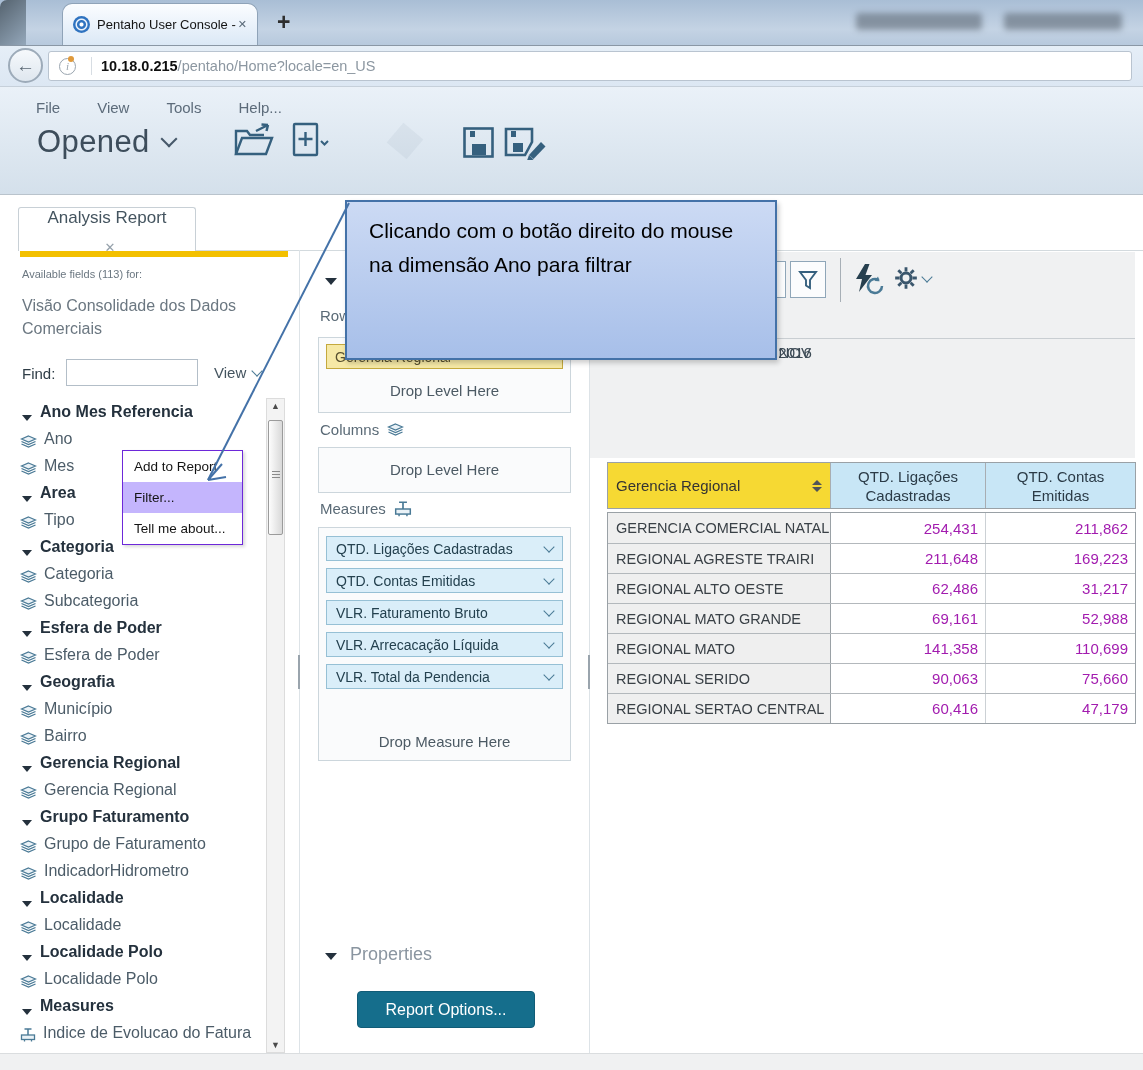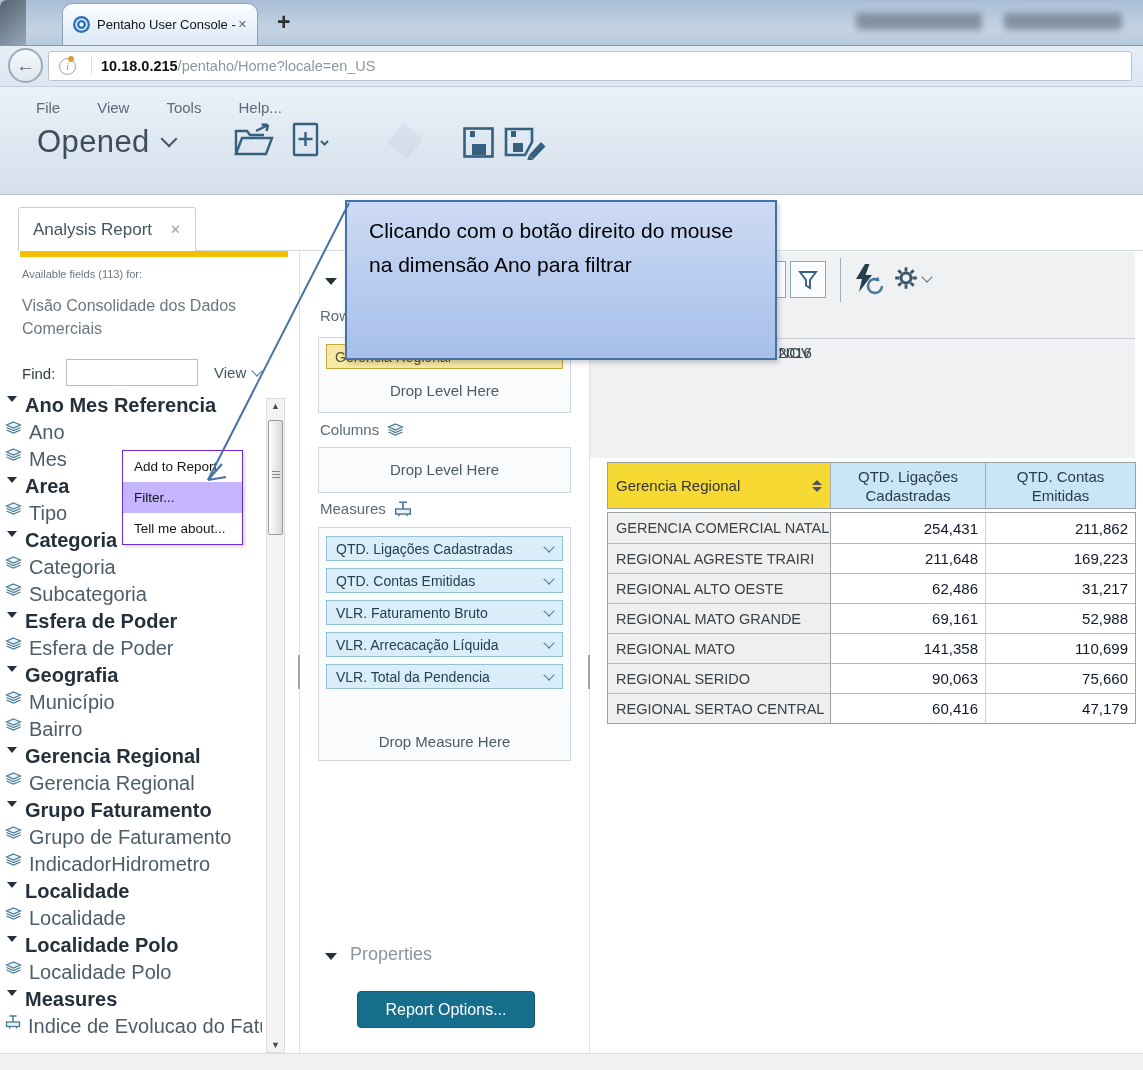--- a/index.html
+++ b/index.html
@@ -52,34 +52,34 @@
   .icon-save{left:462px;top:126px;} .icon-saveas{left:503px;top:126px;}
 
   
   .tabline{position:absolute;left:194px;top:250px;width:949px;height:1px;background:#d3dade;}
   .vborder{position:absolute;top:250px;width:1px;height:803px;background:#dde3e7;}
   .vb-left{left:299px;} .vb-right{left:589px;}
   .split-tick{position:absolute;top:655px;width:2px;height:34px;background:#9aa4ad;}
   .st-left{left:298px;} .st-right{left:588px;}
   .ar-tab{position:absolute;left:18px;top:207px;width:178px;height:44px;box-sizing:border-box;
     background:#fff;border:1px solid #c8d0d6;border-bottom:none;border-radius:3px 3px 0 0;
-    display:flex;align-items:center;gap:12px;padding:0 14px;font-size:17px;color:#44545f;}
+    display:flex;align-items:center;gap:12px;padding:0 14px;font-size:17px;color:#44545f;flex-direction:column;}
   .ar-tab .tab-x{font-size:13px;color:#95a1ab;margin-left:6px;}
   .yellow-bar{position:absolute;left:20px;top:251px;width:268px;height:6px;background:#f3c000;}
   .avail-line{position:absolute;left:22px;top:268px;font-size:11px;color:#6b7781;}
   .cube-name{position:absolute;left:22px;top:294px;width:254px;font-size:16px;color:#6b7781;line-height:23px;}
   .find-label{position:absolute;left:22px;top:365px;font-size:15px;color:#2e3c46;}
   .find-input{position:absolute;left:66px;top:359px;width:132px;height:27px;box-sizing:border-box;
     border:1px solid #b3bec8;background:#fff;font-size:14px;padding:0 6px;font-family:"Liberation Sans",sans-serif;}
   .view-ctl{position:absolute;left:214px;top:364px;display:flex;align-items:center;gap:7px;font-size:15px;color:#44545f;}
   .chev-sm{width:7px;height:7px;border-right:1.8px solid #4a7a96;border-bottom:1.8px solid #4a7a96;
     transform:rotate(45deg);margin-top:-3px;flex:none;}
   .fields{position:absolute;left:0;top:394px;width:262px;height:659px;overflow:hidden;}
   .fields ul{list-style:none;margin:0;padding:0;}
-  .field-row{height:27px;display:flex;align-items:flex-start;padding-left:5px;font-size:20px;color:#4c5c68;}
+  .field-row{height:27px;display:flex;align-items:flex-end;padding-left:20px;font-size:16px;color:#4c5c68;}
   .field-row .tri{display:none;width:0;height:0;border-left:5px solid transparent;border-right:5px solid transparent;
     border-top:6px solid #24313d;margin:2px 8px 0 2px;}
   .field-row .ic-layers,.field-row .ic-ruler{display:none;margin-right:7px;line-height:0;}
   .field-row.group{font-weight:bold;color:#24313d;}
   .field-row.group .tri{display:block;}
   .field-row.level .ic-layers{display:block;}
   .field-row.measure .ic-ruler{display:block;}
   .field-row .fl{white-space:nowrap;}
   .sb-track{position:absolute;left:266px;top:398px;width:19px;height:655px;background:#f3f3f3;
     border:1px solid #dcdcdc;box-sizing:border-box;}
@@ -151,21 +151,21 @@
   .th2{border-right:1px solid #a8adb2;} .th3{width:149px;}
   .sort-ico{margin-left:auto;display:flex;flex-direction:column;gap:2px;align-items:center;}
   .sort-ico i{display:block;width:0;height:0;border-left:5px solid transparent;border-right:5px solid transparent;}
   .sort-up{border-bottom:5px solid #4f5458;} .sort-dn{border-top:5px solid #4f5458;}
   .tbody{border:1px solid #9aa1a6;margin-top:3px;box-sizing:border-box;}
   .trow{display:flex;height:30px;box-sizing:border-box;}
   .trow + .trow{border-top:1px solid #b3b8bc;}
   .td1{width:223px;background:#efefef;display:flex;align-items:center;padding:0 8px;box-sizing:border-box;
     font-size:14.5px;color:#3a4147;border-right:1px solid #9aa1a6;white-space:nowrap;overflow:hidden;}
   .td2,.td3{width:155px;background:#fff;display:flex;align-items:center;justify-content:flex-end;
-    padding:0 7px;box-sizing:border-box;color:#0f172a;}
+    padding:0 7px;box-sizing:border-box;color:#a21caf;}
   .td2{border-right:1px solid #ccd1d5;} .td3{width:149px;}
 
   .bottomstrip{position:absolute;left:0;top:1053px;width:1143px;height:17px;background:#f0f1f2;
     border-top:1px solid #dadddf;box-sizing:border-box;}
 
   
   .callout{position:absolute;left:345px;top:200px;width:432px;height:160px;box-sizing:border-box;z-index:6;
     background:linear-gradient(180deg,#ccdaf4,#a7bfe9);border:2px solid #4472a8;
     box-shadow:2px 3px 5px rgba(0,0,0,.2);padding:12px 14px 0 22px;
     font-size:21px;line-height:34px;color:#000;}

